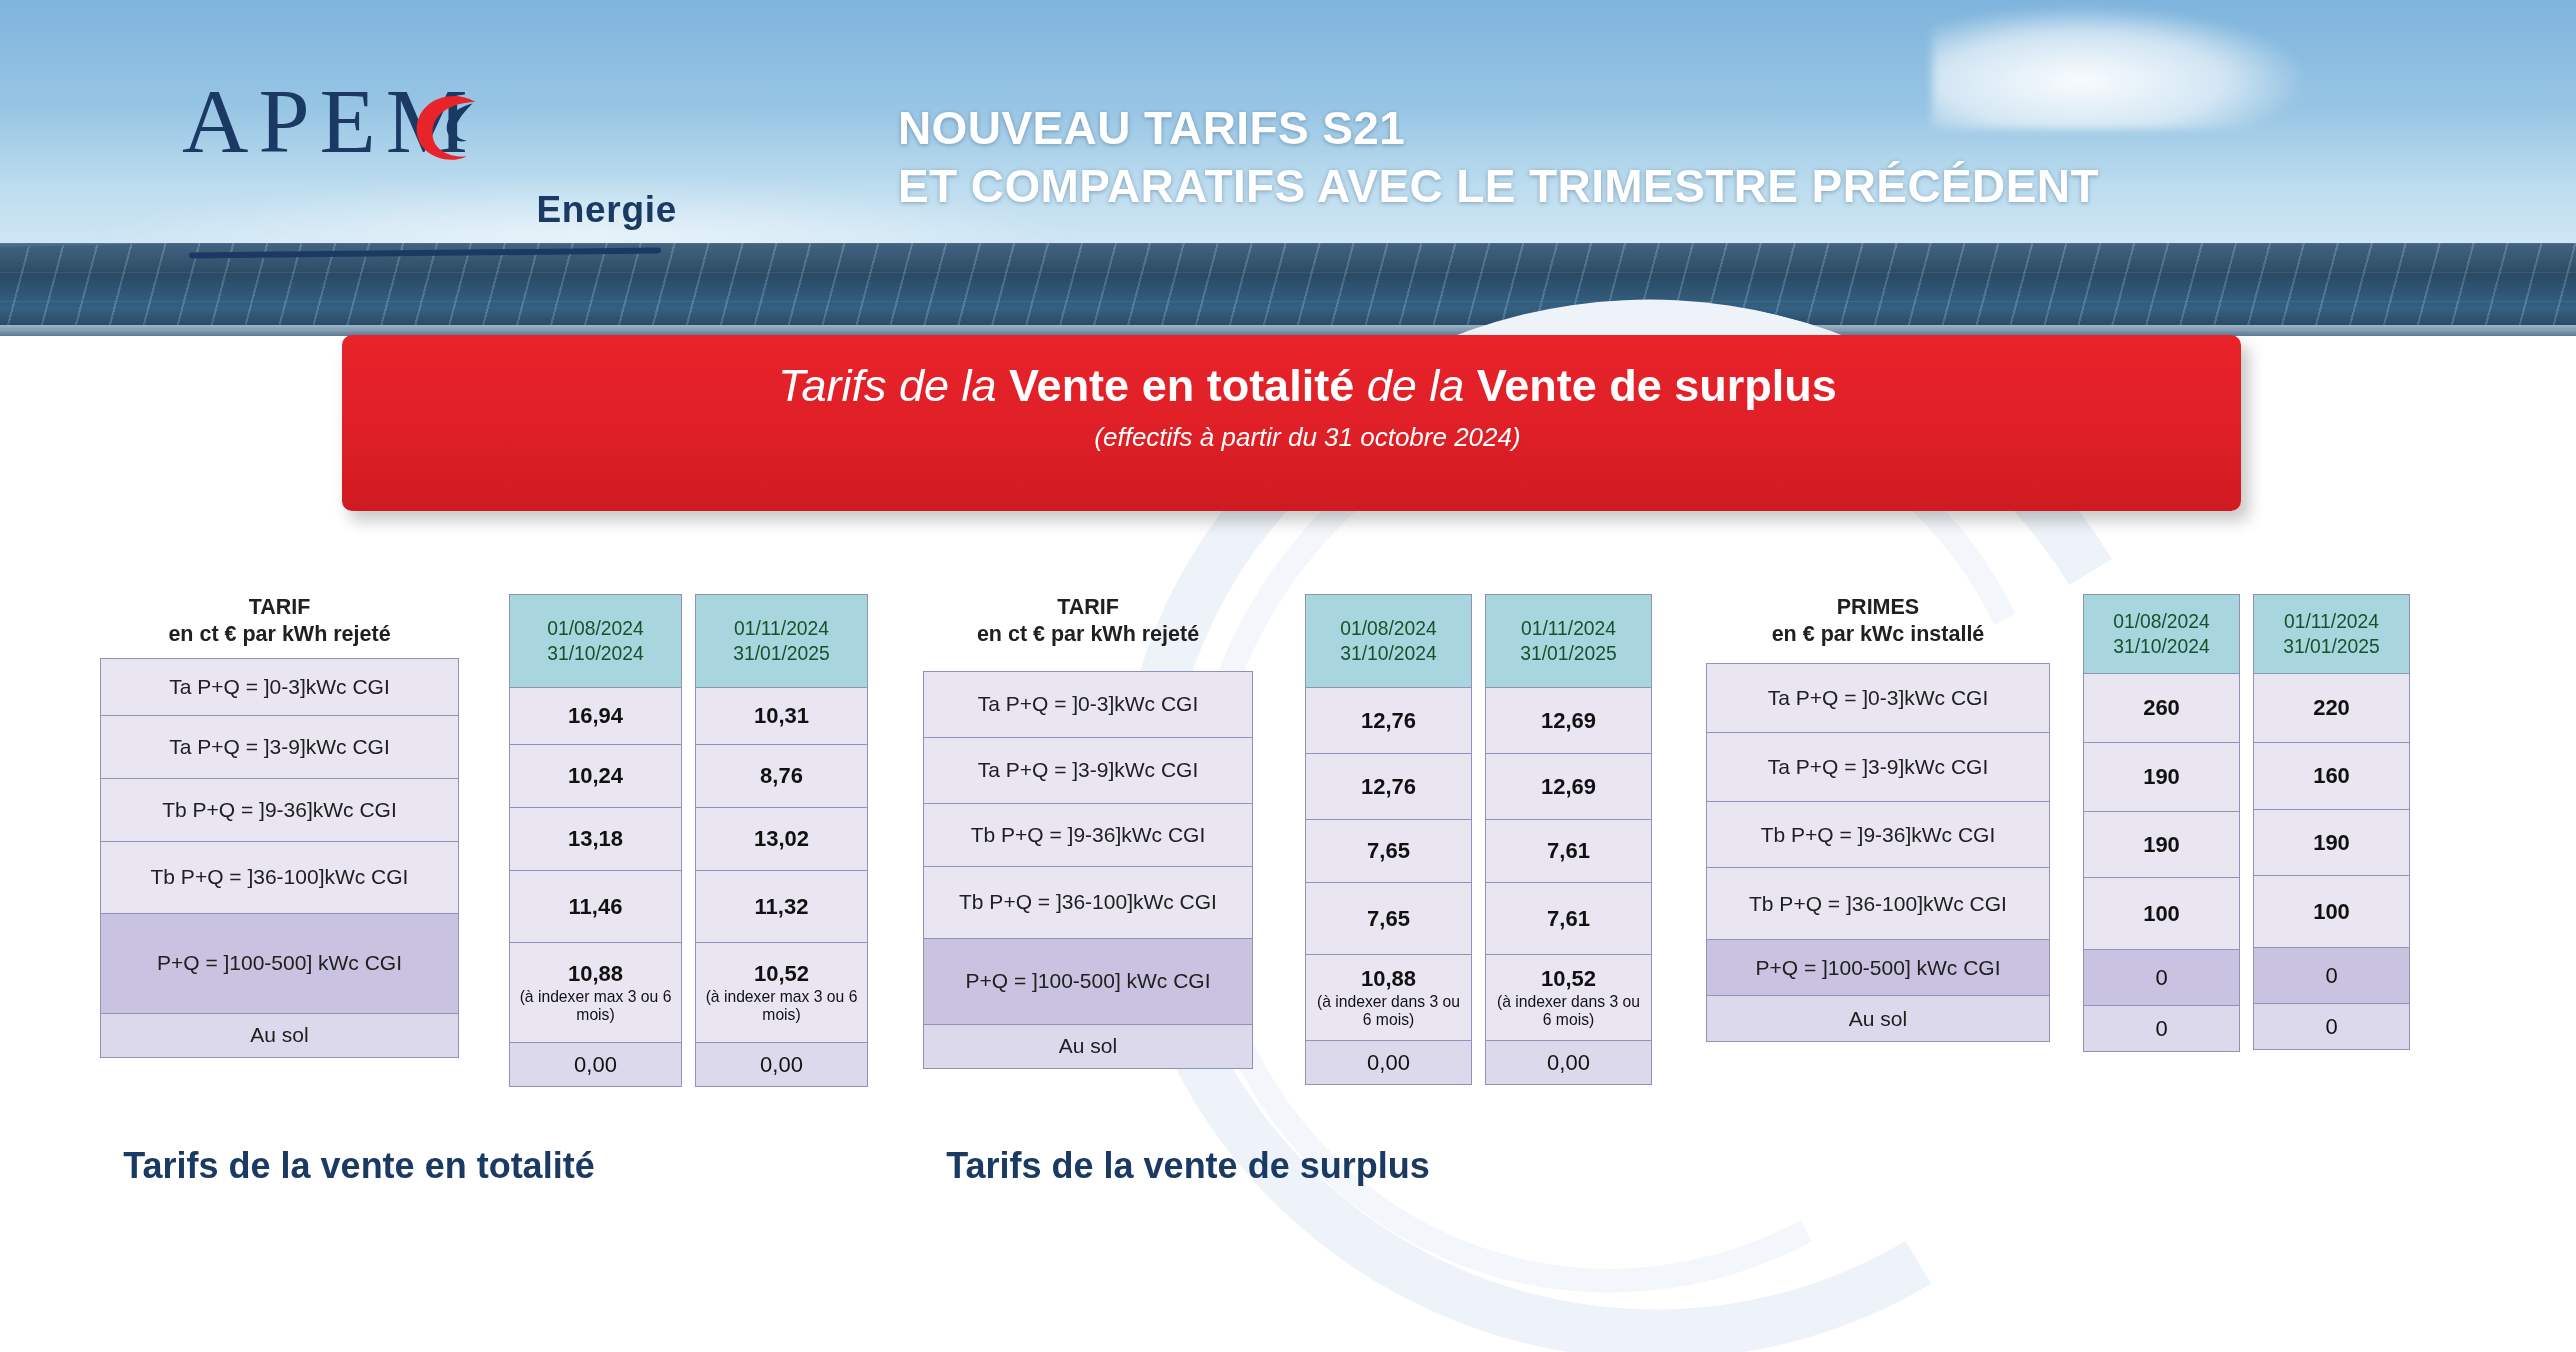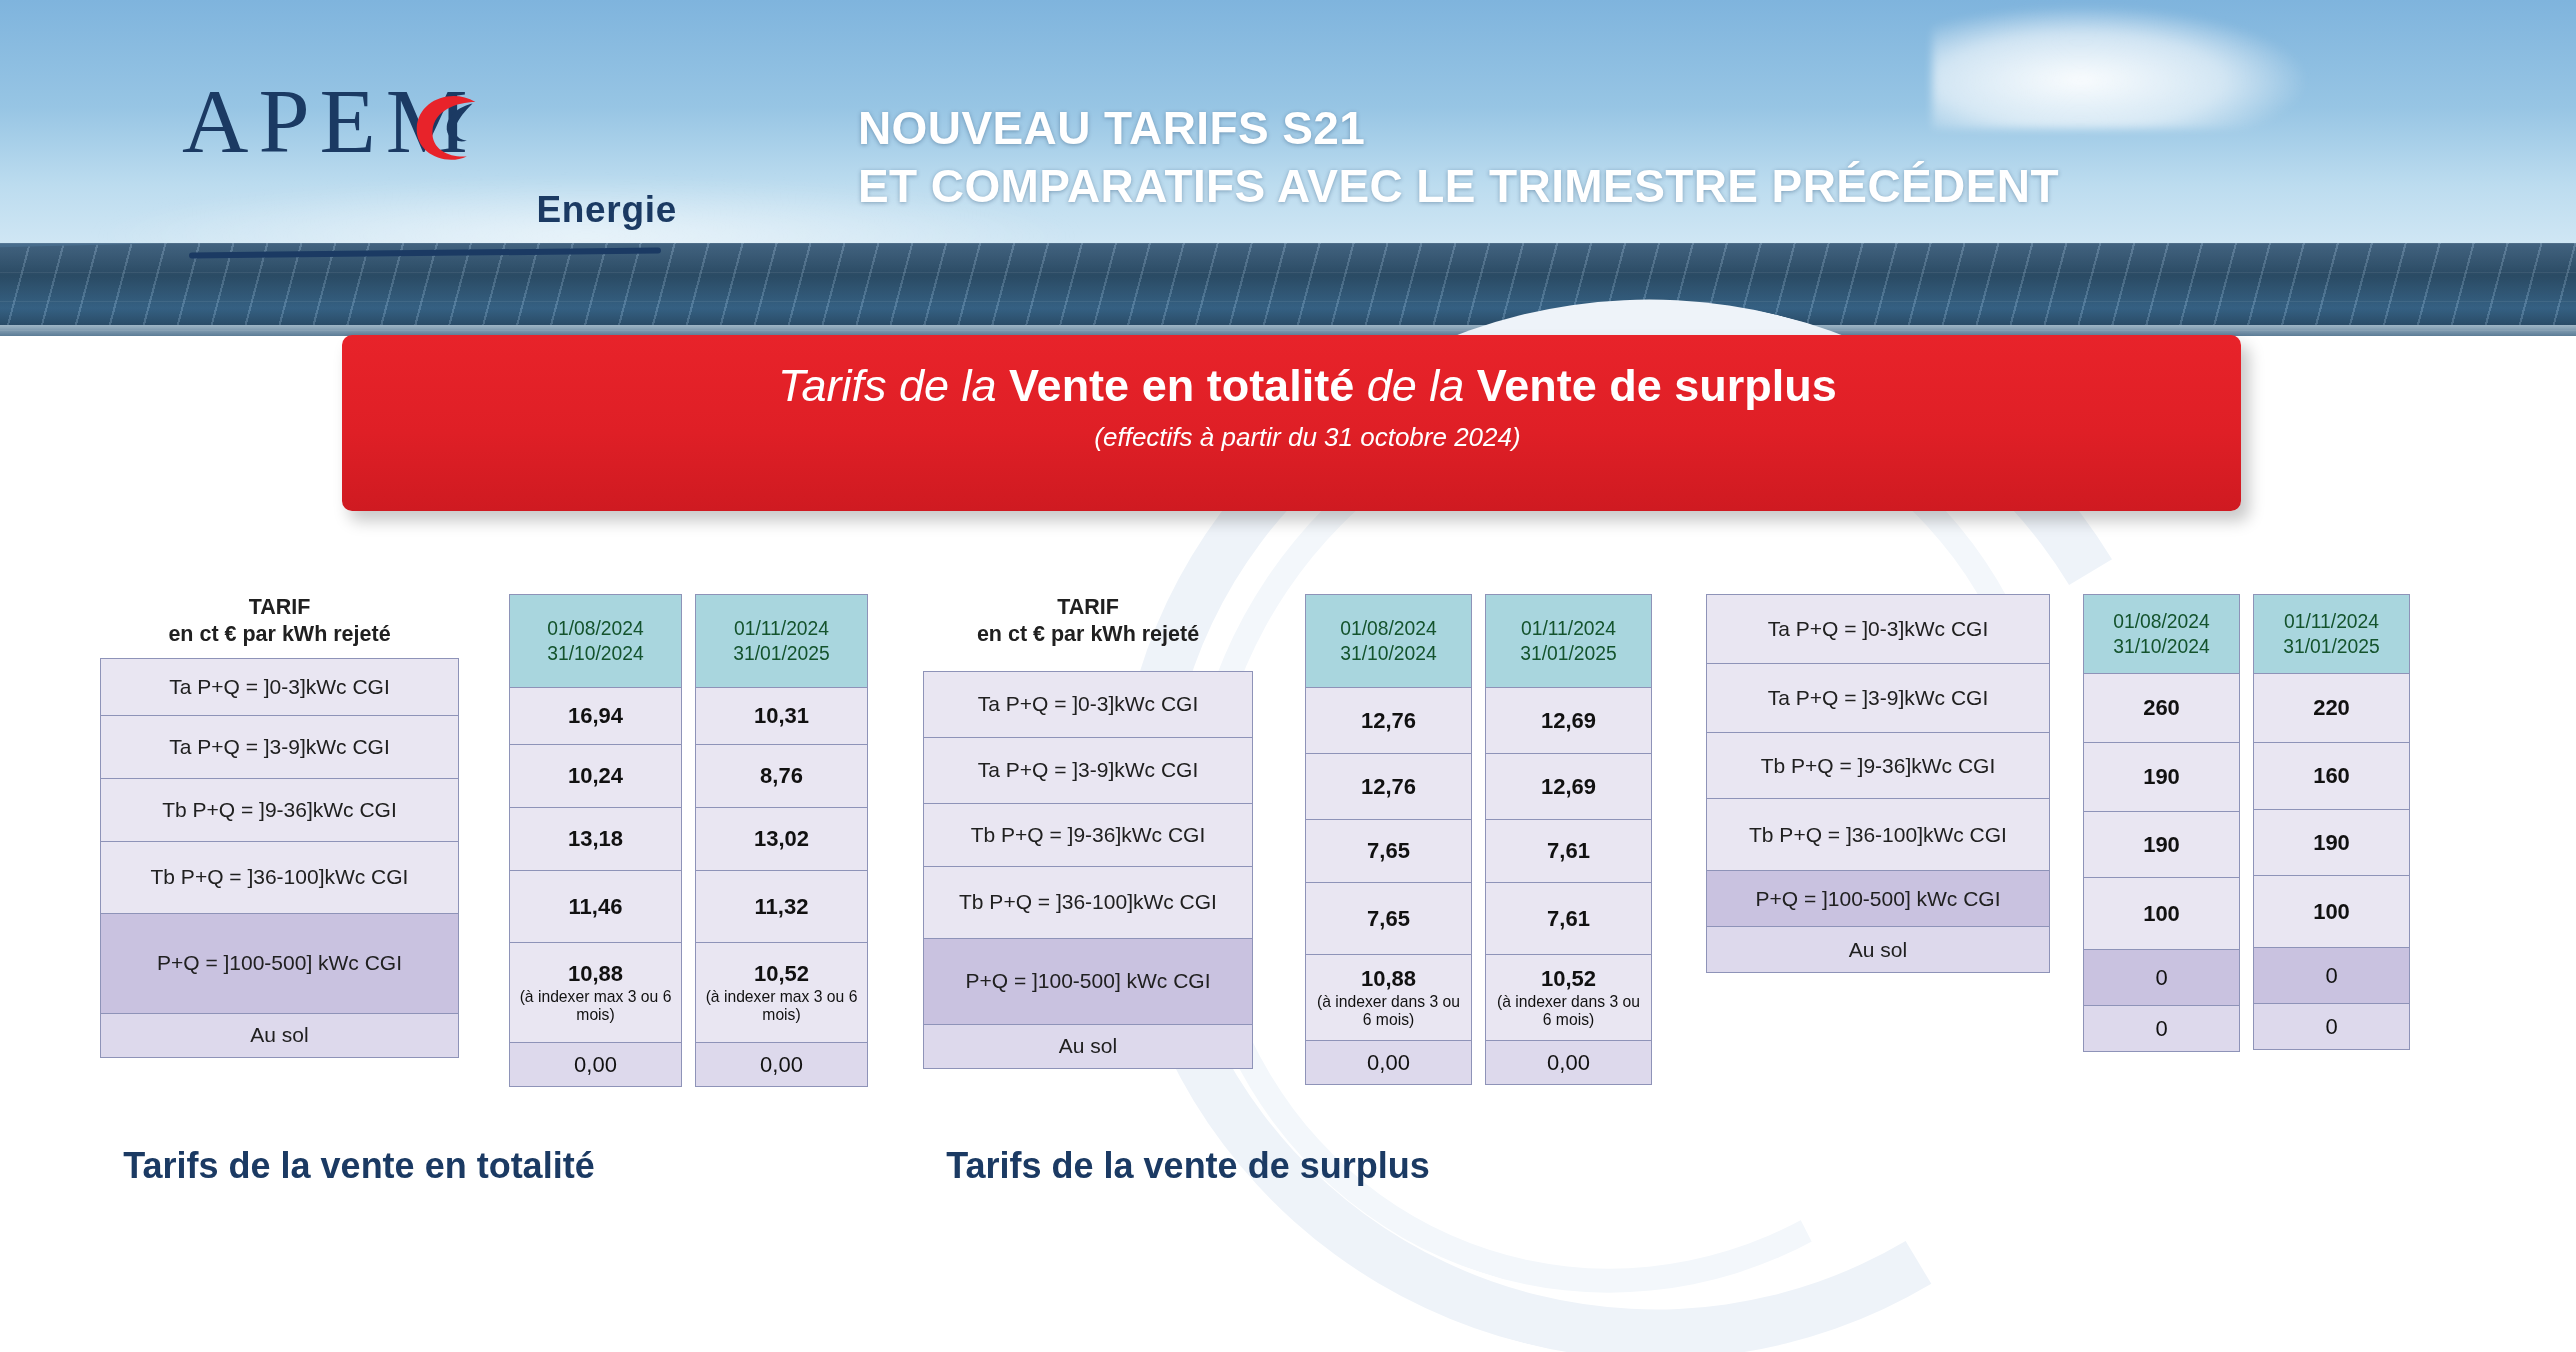--- a/index.html
+++ b/index.html
@@ -98,21 +98,21 @@
     left: 7.2px; top: 175px;
     width: 472px; height: 5.7px;
     background: #1b3a63;
     border-radius: 4.3px;
     transform: rotate(-0.6deg);
   }
 
   
   .head-title {
     position:absolute;
-    left: 858px; top: 100px;
+    left: 898px; top: 100px;
     color:#ffffff;
     font-size: 46px;
     font-weight: bold;
     letter-spacing: 0.4px;
     line-height: 1.25;
     text-shadow: 0 1.4px 4.3px rgba(0,40,80,.35);
   }
   .head-title .l2 { display:block; }
 
   
@@ -462,20 +462,26 @@
       </tbody>
         </table>
     </div>
     <div class="caption" style="left:7.2px; top:551px;">Tarifs de la vente de surplus</div>
   </div>
 
   <div class="block" id="block2" style="left:1706px;">
     <div class="tbl-wrap">
       <table class="col-label">
         <tbody>
+            <tr>
+              <td class="hdr" style="padding-bottom:15.7px;">
+          <div>PRIMES</div>
+          <div>en € par kWc installé</div>
+        </td>
+            </tr>
         <tr>
               <td style="height:69px;width:343px;">Ta P+Q = ]0-3]kWc CGI</td>
             </tr>
         <tr>
               <td style="height:69px;">Ta P+Q = ]3-9]kWc CGI</td>
             </tr>
         <tr>
               <td style="height:66px;">Tb P+Q = ]9-36]kWc CGI</td>
             </tr>
         <tr>

